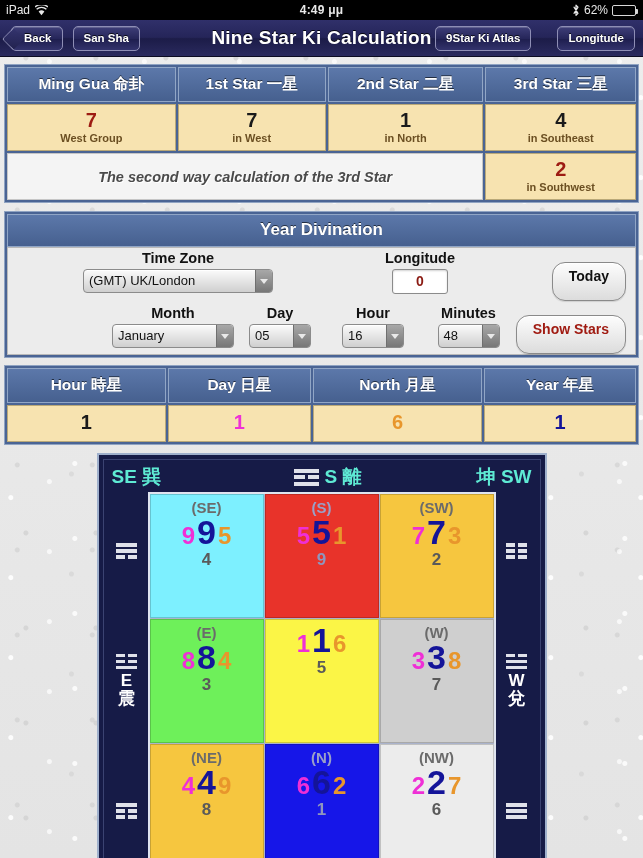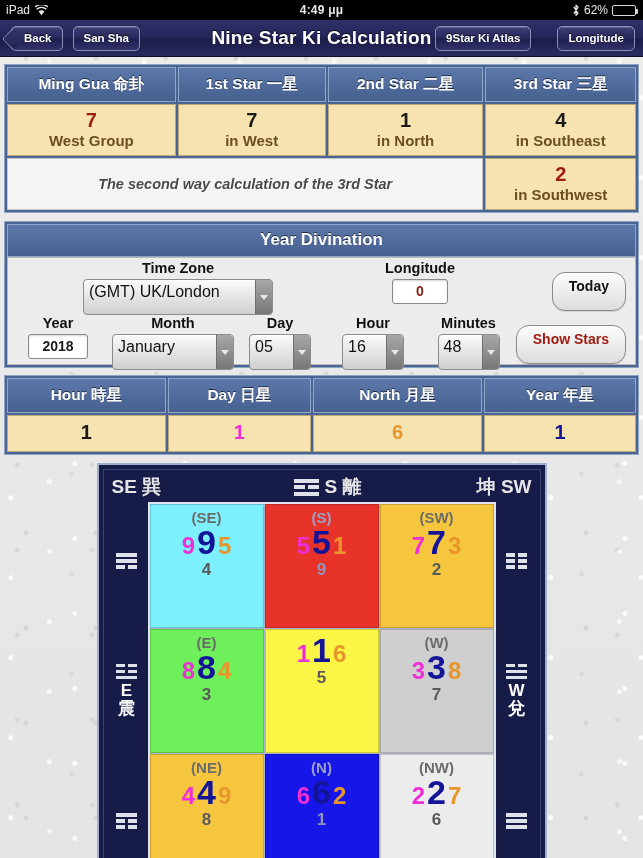--- a/index.html
+++ b/index.html
@@ -95,21 +95,21 @@
     color: #fff; font-size: 15.5px; font-weight: bold;
     padding: 6px 2px; text-align: center;
     text-shadow: 0 -1px 0 rgba(0,0,0,.6);
     border: 1px solid #91a6c6;
   }
   .tbl td {
     background: #f7e3b0; text-align: center;
     padding: 4px 2px 6px; border: 1px solid #b9a878;
   }
   .big-num { font-size: 20px; font-weight: bold; line-height: 1.15; }
-  .sub-lbl { font-size: 15px; color: #6b4f22; font-weight: bold; }
+  .sub-lbl { font-size: 11px; color: #6b4f22; font-weight: bold; }
   .c-darkred { color: #9d1b12; }
   .c-black   { color: #1a1a1a; }
   .c-navy    { color: #141499; }
   .c-magenta { color: #ef2fd6; }
   .c-orange  { color: #e8962c; }
 
   td.note {
     background: #f4f4f4; color: #4a4a4a;
     font-size: 14.5px; font-weight: bold; font-style: italic;
     padding: 13px 4px; text-shadow: 1px 1px 0 #fff;
@@ -144,22 +144,22 @@
     box-shadow: inset 0 1px 2px rgba(0,0,0,.18);
   }
   .txtin.dark { color: #1a1a1a; }
   .sel {
     display: flex; align-items: stretch;
     border: 1px solid #8b8b8b; border-radius: 4px; overflow: hidden;
     background: linear-gradient(#fbfbfb, #cfcfcf);
     box-shadow: inset 0 1px 0 rgba(255,255,255,.9);
   }
   .sel .val {
-    flex: 1; font-size: 16px; color: #111;
-    padding: 3px 5px 13px; text-align: left; white-space: nowrap;
+    flex: 1; font-size: 13px; color: #111;
+    padding: 3px 5px 4px; text-align: left; white-space: nowrap;
     overflow: hidden;
   }
   .sel .arrow {
     width: 17px; background: linear-gradient(#a8a8a8, #777);
     border-left: 1px solid #6f6f6f;
     display: flex; align-items: center; justify-content: center;
   }
   .sel .arrow span {
     width: 0; height: 0; border-left: 4px solid transparent;
     border-right: 4px solid transparent; border-top: 5px solid #e9e9e9;
@@ -177,21 +177,21 @@
   
   #loshu-wrap { margin-top: 8px; display: flex; justify-content: center; }
   #loshu {
     width: 450px; background: #161b47;
     border: 2px solid #9fb0cc; padding: 4px;
   }
   #loshu .inner { border: 1px solid #3b4372; padding: 2px; }
   .lo-row { display: flex; align-items: stretch; }
   .lo-top, .lo-bottom {
     height: 30px; display: flex; align-items: center;
-    color: #e5e5e5; font-weight: bold; font-size: 19px;
+    color: #5eead4; font-weight: bold; font-size: 19px;
     padding: 0 6px; position: relative;
   }
   .lo-top .tl { }
   .lo-top .tc {
     position: absolute; left: 12px; right: 0; text-align: right;
     display: flex; align-items: center; justify-content: center; gap: 6px;
   }
   .lo-top .tr { margin-left: auto; }
   .side {
     width: 42px; background: #161b47;
@@ -320,24 +320,20 @@
     </div>
 
     <div class="fld" style="left:352px; top:2px; width:120px;">
       <div class="lbl">Longitude</div>
       <div class="txtin" style="width:56px; margin:0 auto;">0</div>
     </div>
 
     <div class="pill" style="position:absolute; right:9px; top:14px;">Today</div>
     <div class="pill red" style="position:absolute; right:9px; top:67px;">Show Stars</div>
 
-    <div class="fld" style="left:14px; top:57px; width:72px;">
-      <div class="lbl">Year</div>
-      <div class="txtin dark" style="width:60px; margin:0 auto;">2018</div>
-    </div>
 
     <div class="fld" style="left:104px; top:57px; width:122px;">
       <div class="lbl">Month</div>
       <div class="sel">
         <div class="val">January</div>
         <div class="arrow">
             <span></span>
           </div>
       </div>
     </div>

